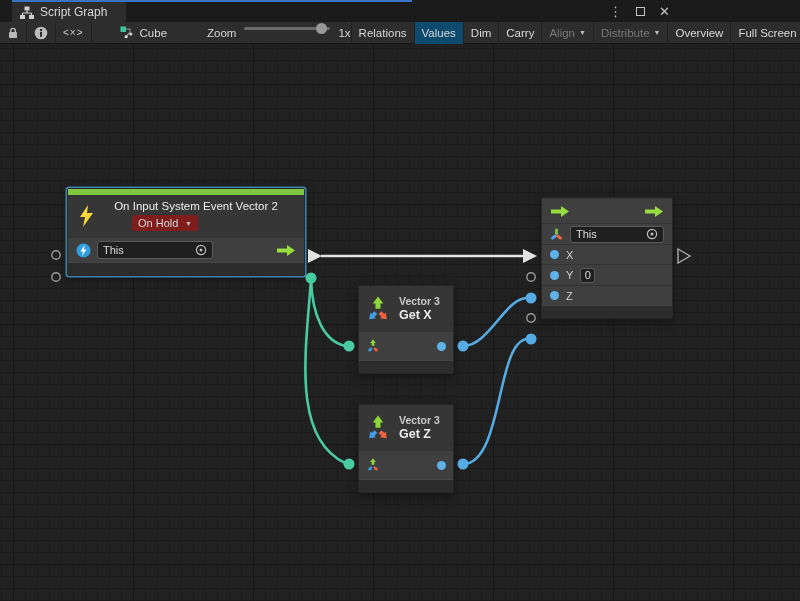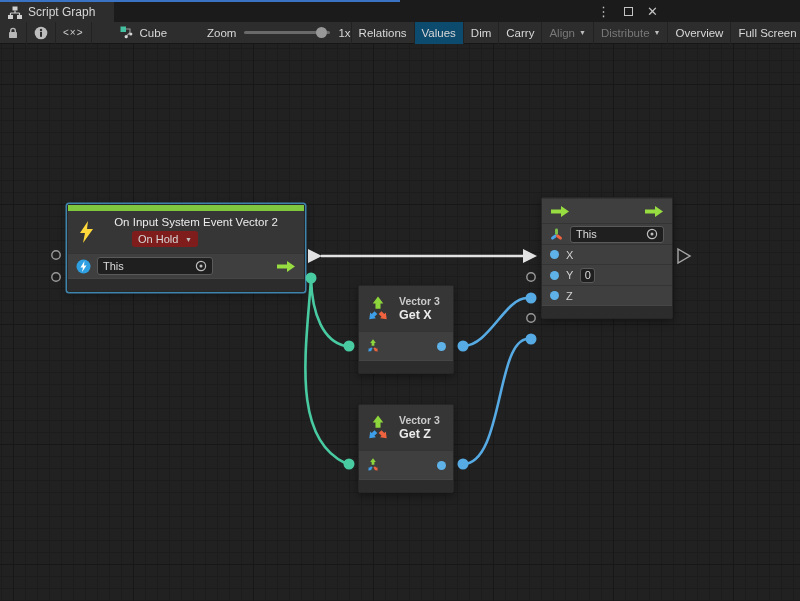--- a/index.html
+++ b/index.html
@@ -6,37 +6,37 @@
     --accent-line:#3a73c4; --event-green:#7fc73e; --wire-green:#49cba2;
     --wire-blue:#57abe4; --wire-white:#e2e2e2; --port-blue:#5fb2e8;
     --arrow-green:#97dc40; --icon-orange:#f0633e; --icon-blue:#3f9ee8;
     --icon-yellow:#ffd83b; --selection:#3e84ad;
   }
   *{margin:0;padding:0;box-sizing:border-box;}
   body{font-family:"Liberation Sans",sans-serif;background:#111;}
   .app{position:relative;width:800px;height:601px;background:#1b1b1b;overflow:hidden;}
 
   
-  .tabbar{position:absolute;top:0;left:0;width:664px;height:22px;background:#1b1b1b;}
+  .tabbar{position:absolute;top:0;left:12px;width:664px;height:22px;background:#1b1b1b;}
   .focusline{position:absolute;top:0;left:0;width:400px;height:2px;background:var(--accent-line);}
   .tab{position:absolute;top:2px;left:0;height:20px;width:114px;background:#2d2d2d;display:flex;align-items:center;gap:6px;padding:0 8px;}
   .tab span{font-size:12px;color:#d6d6d6;white-space:nowrap;}
   .winctrls{position:absolute;right:6px;top:2px;height:20px;display:flex;align-items:center;gap:14px;color:#c4c4c4;}
   .wbtn{font-size:13px;line-height:20px;cursor:default;}
   .maxbox{display:inline-block;width:9px;height:9px;border:1.5px solid #c4c4c4;}
 
   
   .toolbar{position:absolute;top:22px;left:0;width:800px;height:22px;background:#2d2d2d;border-bottom:1px solid #161616;display:flex;align-items:center;font-size:11.5px;color:#d8d8d8;}
   .tbtn{height:22px;display:flex;align-items:center;justify-content:center;padding:0 7px;border-right:1px solid #222;white-space:nowrap;}
   .tbtn.noborder{border-right:none;}
   .tbtn.active{background:#0c4a6e;}
   .tbtn.disabled{color:#787878;}
   .code-btn{width:58px;font-size:10px;color:#cfcfcf;letter-spacing:1px;}
   .crumb{display:flex;align-items:center;gap:5px;margin-left:28px;}
-  .zoomwrap{display:flex;align-items:center;margin-left:40px;gap:8px;}
+  .zoomwrap{display:flex;margin-left:40px;gap:8px;}
   .zoom-track{position:relative;width:86px;height:3px;background:#6a6a6a;border-radius:2px;}
   .zoom-handle{position:absolute;left:72px;top:-4px;width:11px;height:11px;border-radius:50%;background:#989898;}
   .rightbtns{margin-left:auto;display:flex;height:22px;}
   .dd-arrow{font-size:7px;margin-left:4px;color:#bdbdbd;}
 
   
   .canvas{position:absolute;top:44px;left:0;width:800px;height:557px;background-color:#212121;
     background-image:
       linear-gradient(#171717 1px,transparent 1px),
       linear-gradient(90deg,#171717 1px,transparent 1px),
@@ -44,21 +44,21 @@
       linear-gradient(90deg,#1c1c1c 1px,transparent 1px);
     background-size:120px 120px,120px 120px,12px 12px,12px 12px;
     background-position:13px 40px,13px 40px,1px 4px,1px 4px;}
 
   
   .node{position:absolute;background:#3f3f3f;border:1px solid #272727;border-radius:2px;color:#e0e0e0;box-shadow:0 3px 8px rgba(0,0,0,.4);}
   .node-header{background:#363636;}
   .node-strip{height:13px;background:#2c2c2c;border-top:1px solid #454545;}
   .selected{box-shadow:0 0 0 1.5px var(--selection),0 3px 8px rgba(0,0,0,.4);}
 
-  .event-node{left:67px;top:144px;width:238px;margin-top:16px;}
+  .event-node{left:67px;top:144px;width:238px;}
   .event-colorbar{height:6px;background:var(--event-green);}
   .ev-header{display:flex;align-items:center;padding:5px 8px 6px 8px;}
   .ev-titles{flex:1;display:flex;flex-direction:column;gap:3px;}
   .ev-title{font-size:11.5px;color:#ececec;text-align:center;white-space:nowrap;}
   .dropdown{display:flex;align-items:center;justify-content:space-between;background:#7f1d1d;border-radius:3px;font-size:11px;color:#d8d8d8;padding:1px 6px;height:16px;}
   .dropdown.modedd{width:66px;margin-left:36px;}
   .node-rows{background:#3f3f3f;}
   .nrow{display:flex;align-items:center;padding:0 8px;height:25px;border-top:1px solid #343434;gap:6px;}
   .field{display:flex;align-items:center;justify-content:space-between;background:#1f1f1f;border:1px solid #5a5a5a;border-radius:3px;height:18px;padding:0 5px;font-size:11px;color:#dcdcdc;}
   .field.thisf{width:116px;}

